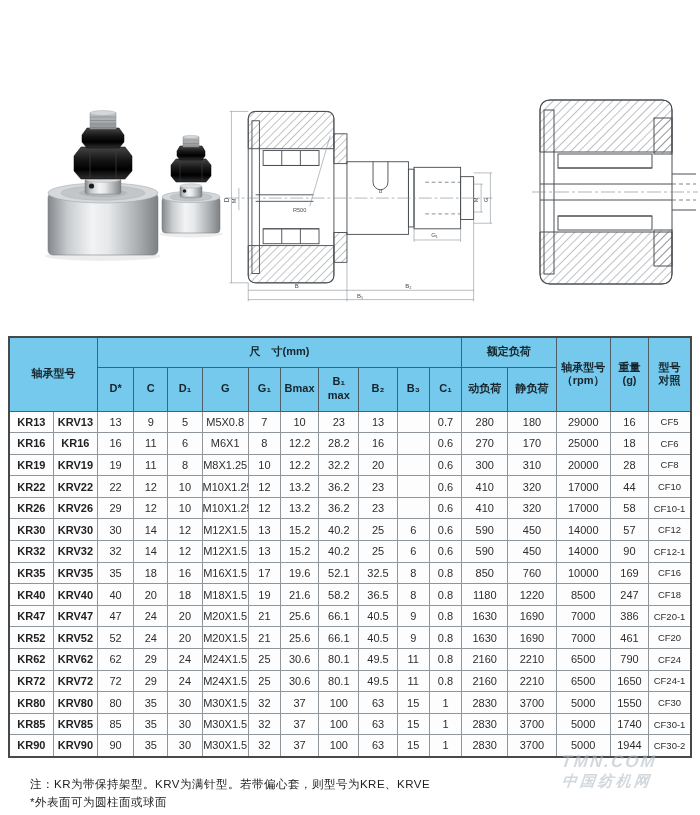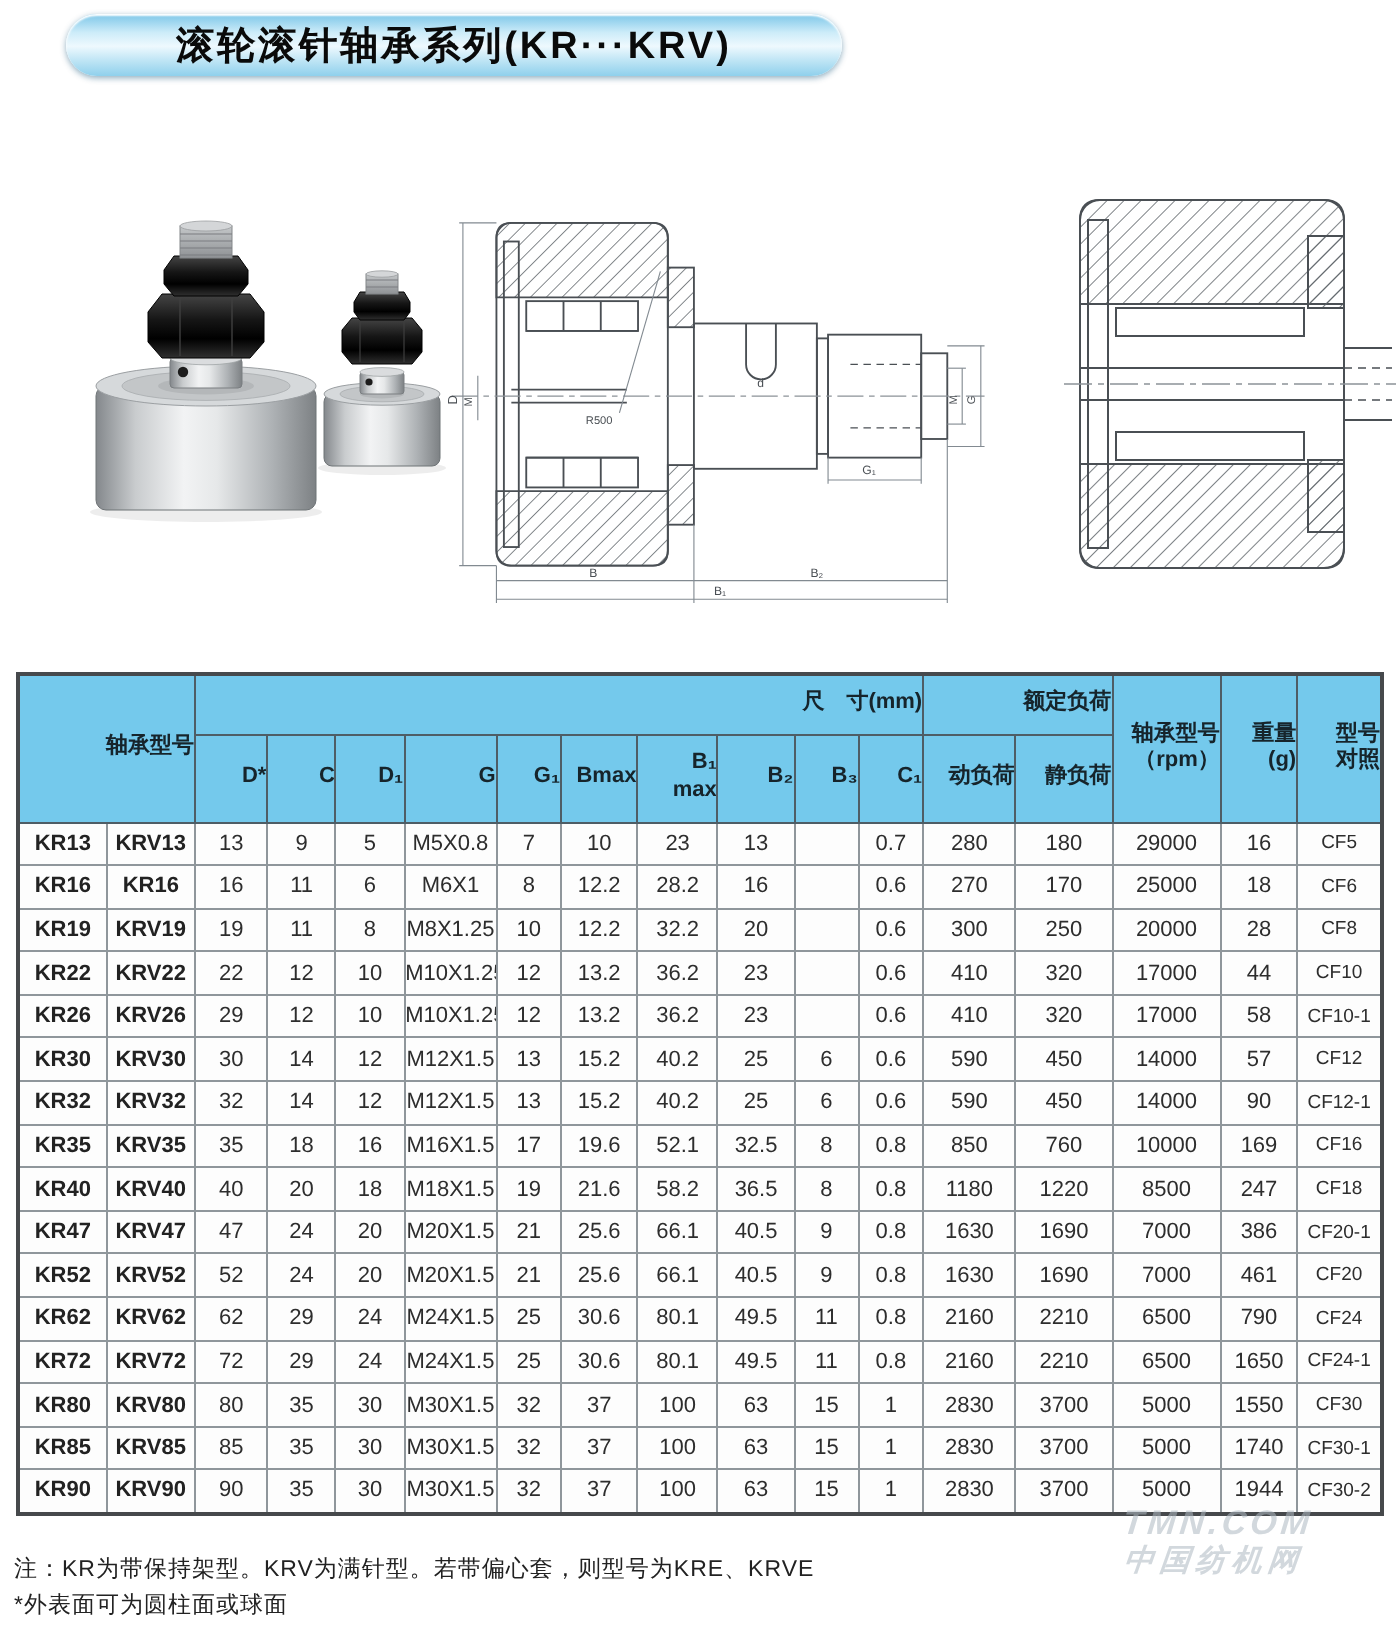--- a/index.html
+++ b/index.html
@@ -28,50 +28,48 @@
     border:2px solid #46494c;
   }
   table.spec th, table.spec td {
     border:1px solid #8f969b; text-align:center; vertical-align:middle;
     padding:0; overflow:hidden;
   }
   table.spec thead th {
     background:#74c9ec; color:#16242b; font-weight:bold;
     border-color:#4e5d66; white-space:pre-line; line-height:1.25;
     font-size:11px;
-    text-align:right;
   }
   table.spec thead tr.tier1 th { height:30px; }
   table.spec thead tr.tier2 th { height:44px; }
   table.spec tbody td { height:21.6px; }
   table.spec tbody td:nth-child(17){ font-size:9.5px; }
   table.spec tbody td:nth-child(1),
   table.spec tbody td:nth-child(2){ font-weight:bold; color:#222; }
 
   
-  .note { position:absolute; left:7px; font-size:11.5px; color:#222; letter-spacing:.5px; }
+  .note { position:absolute; left:30px; font-size:11.5px; color:#222; letter-spacing:.5px; }
   .note1 { top:777px; }
   .note2 { top:795px; }
 
   
   .watermark {
     position:absolute; right:12px; top:752px; width:160px;
     text-align:center; color:#aeb9c2; opacity:.55;
     font-style:italic; font-weight:bold; line-height:1.2;
     transform:skewX(-6deg);
   }
   .watermark .wm1 { font-size:17px; letter-spacing:2px; }
   .watermark .wm2 { font-size:15px; letter-spacing:3px; }
 </style>
 </head>
 <body>
 
 <div id="page">
 
-  <div class="banner">滚轮滚针轴承系列(KR···KRV)</div>
 
   <svg class="fig" style="left:30px;top:96px" width="200" height="168" viewBox="0 0 200 168">
     <defs>
       <linearGradient id="mSide" x1="0" y1="0" x2="1" y2="0">
         <stop offset="0" stop-color="#84888c"></stop>
           <stop offset=".18" stop-color="#c9ccce"></stop>
         <stop offset=".4" stop-color="#f2f3f4"></stop>
           <stop offset=".55" stop-color="#e6e8e9"></stop>
         <stop offset=".8" stop-color="#aeb2b5"></stop>
           <stop offset="1" stop-color="#7d8184"></stop>
@@ -311,21 +309,21 @@
           <td>11</td>
           <td>8</td>
           <td>M8X1.25</td>
           <td>10</td>
           <td>12.2</td>
           <td>32.2</td>
           <td>20</td>
           <td></td>
           <td>0.6</td>
           <td>300</td>
-          <td>250</td>
+          <td>310</td>
           <td>20000</td>
           <td>28</td>
           <td>CF8</td>
         </tr>
         <tr>
           <td>KR22</td>
           <td>KRV22</td>
           <td>22</td>
           <td>12</td>
           <td>10</td>

